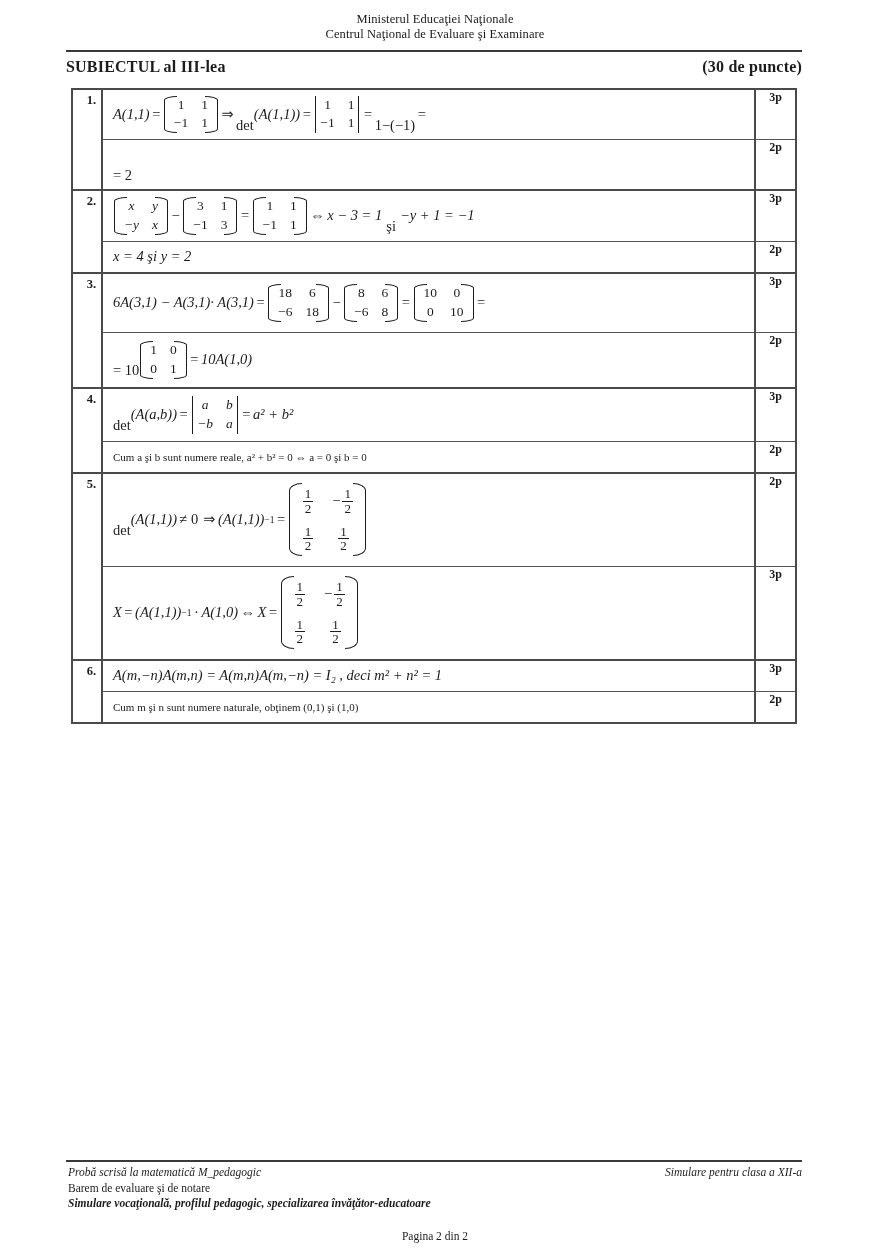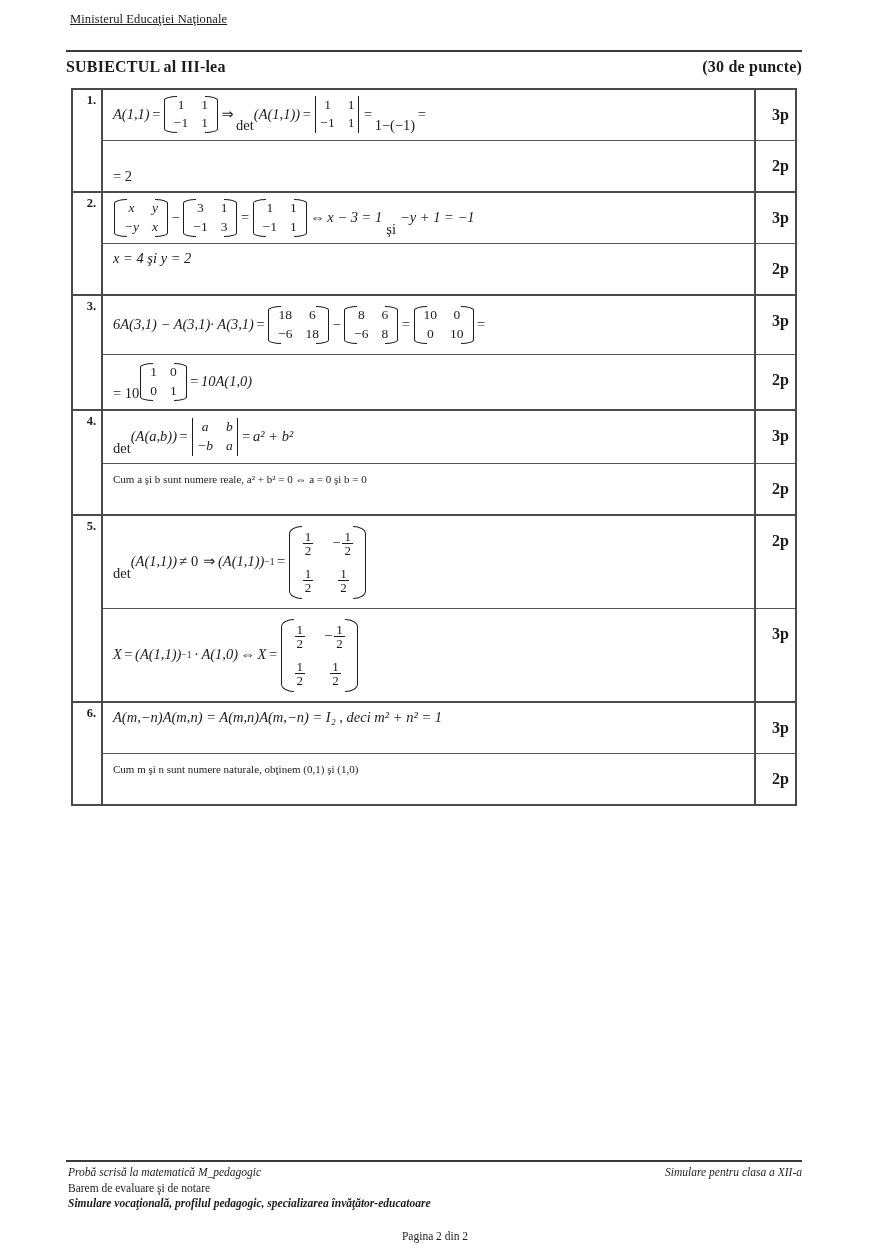--- a/index.html
+++ b/index.html
@@ -15,22 +15,21 @@
     color: #1c1c1c;
     overflow: hidden;
   }
 
   
   .page-header {
     position: absolute;
     left: 70px;
     top: 12px;
     width: 730px;
-    text-align: left;
-    text-decoration: underline;
+    text-align: center;
   }
   .page-header .hline {
     font-size: 12.5px;
     line-height: 15px;
     letter-spacing: 0.1px;
     color: #1a1a1a;
   }
   .header-rule {
     position: absolute;
     left: 66px;
@@ -81,22 +80,22 @@
     border-bottom: none;
     text-align: right;
     padding: 3px 5px 0 0;
     font-weight: bold;
     font-size: 12.5px;
   }
   td.pts-cell {
     border-left: 2px solid #4a4a4a;
     text-align: center;
     font-weight: bold;
-    font-size: 16px;
-    padding: 16px;
+    font-size: 12px;
+    padding: 0;
   }
   tr.group-start > td { border-top: 2px solid #4a4a4a; }
 
   td.body-cell {
     padding: 2px 0 2px 10px;
     font-size: 13.5px;
   }
 
   .sub-line { border-bottom: 1.1px solid #6a6a6a; }
 
@@ -210,20 +209,21 @@
   .footer .fright { font-style: italic; }
   .footer .plain { font-style: normal; }
   .footer .bold-italic { font-style: italic; font-weight: bold; }
   .footer .pagina { text-align: center; margin-top: 17px; font-style: normal; }
 </style>
 </head>
 <body>
 
 <div class="page-header">
   <div class="hline">Ministerul Educaţiei Naţionale</div>
+  <div class="hline">Centrul Naţional de Evaluare şi Examinare</div>
 </div>
 <div class="header-rule"></div>
 
 <div class="subject-line">
   <span>SUBIECTUL al III-lea</span>
   <span>(30 de puncte)</span>
 </div>
 
 <table class="barem-table">
   <colgroup>

